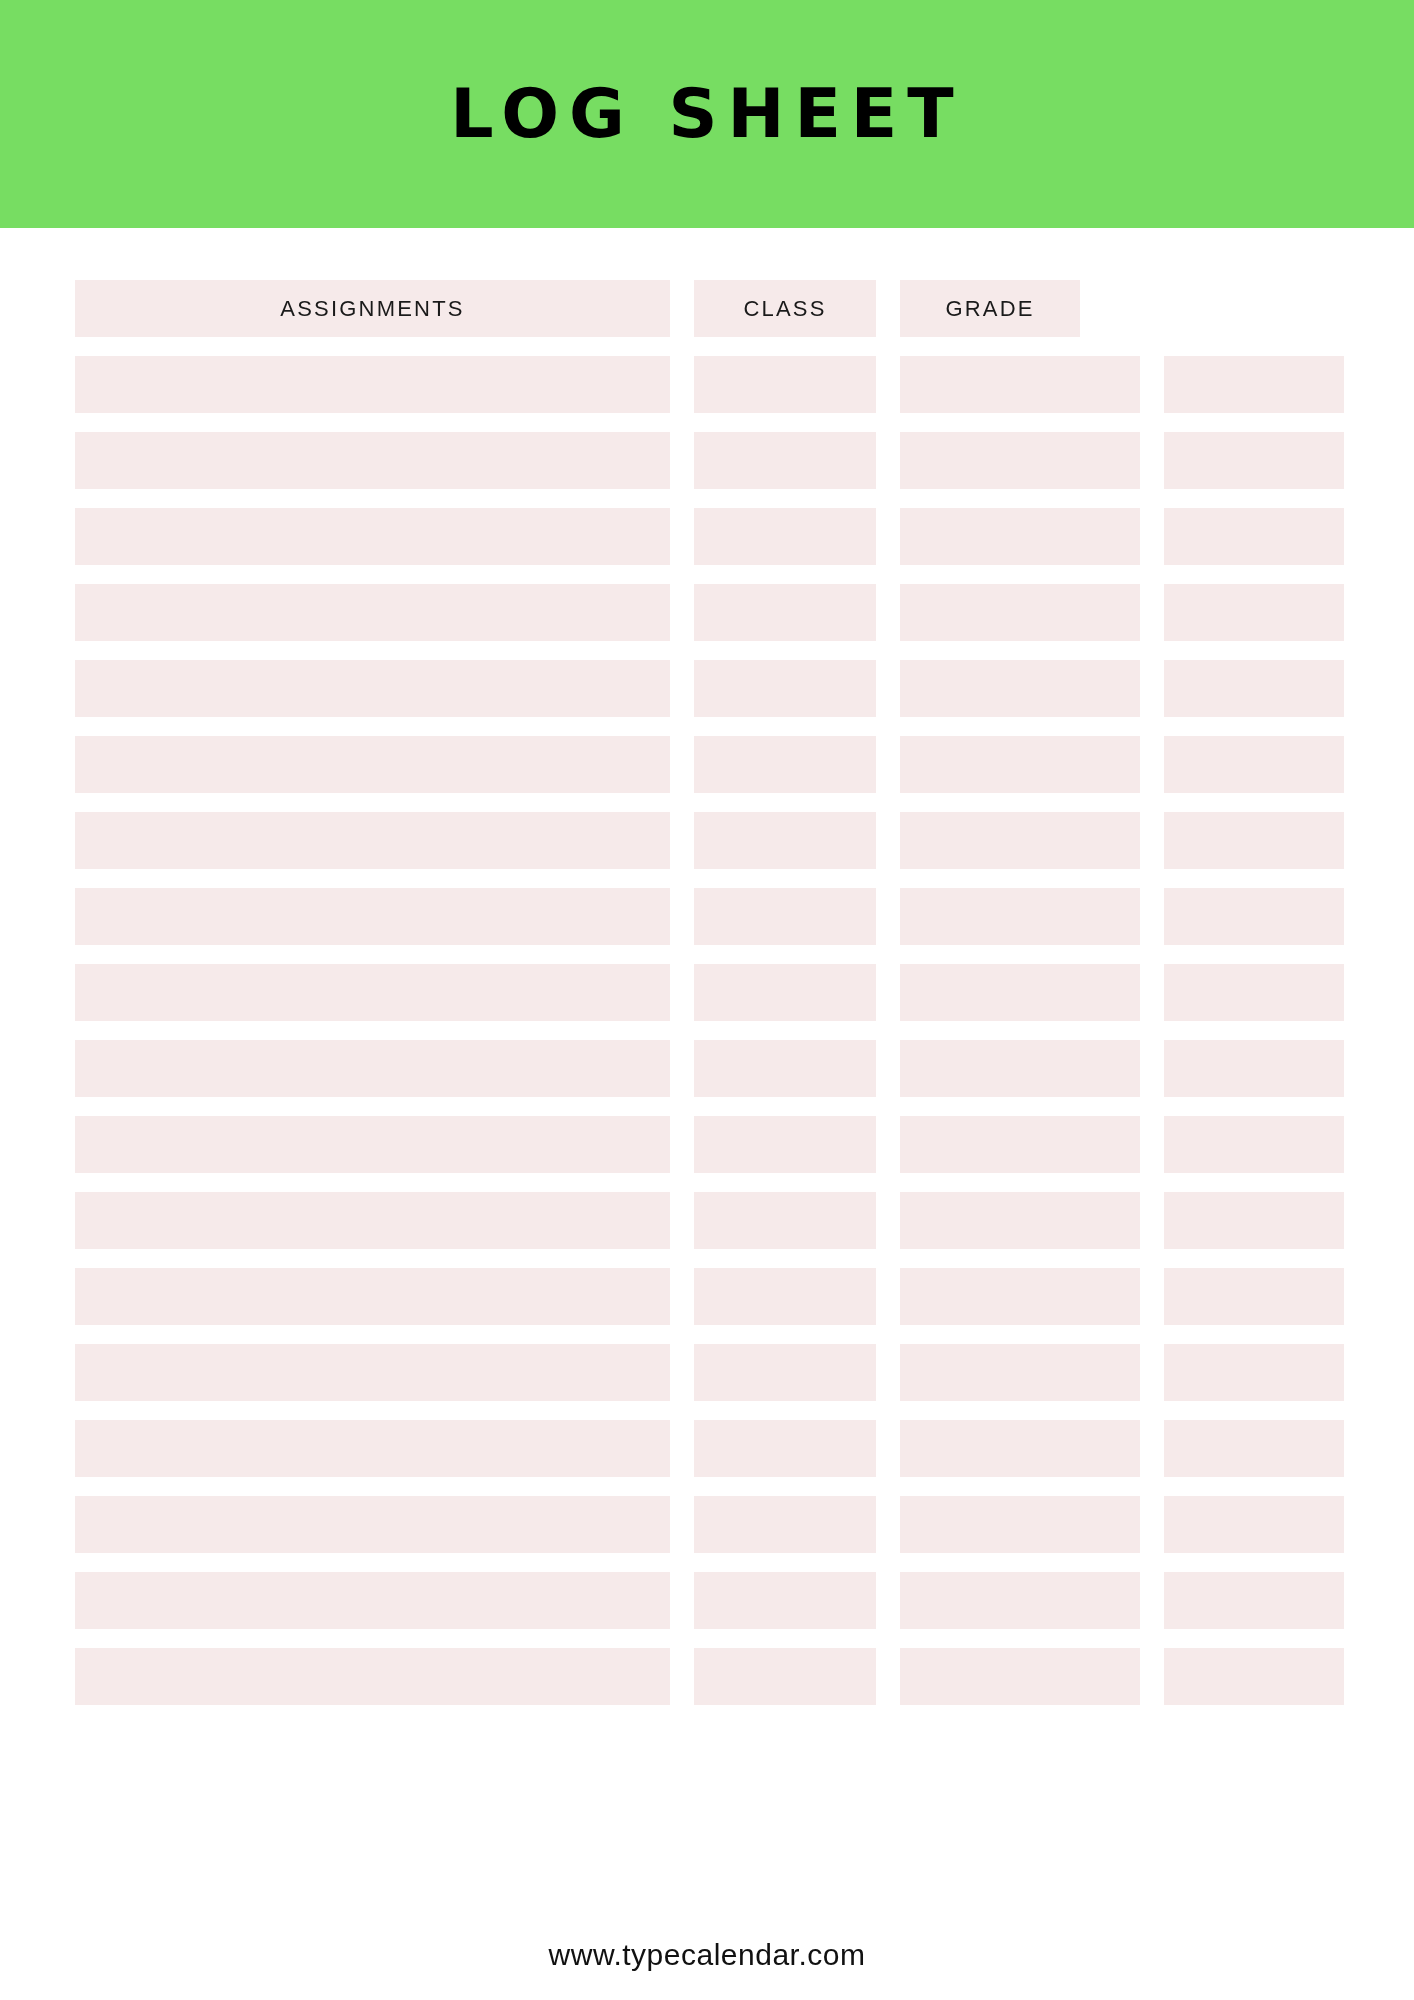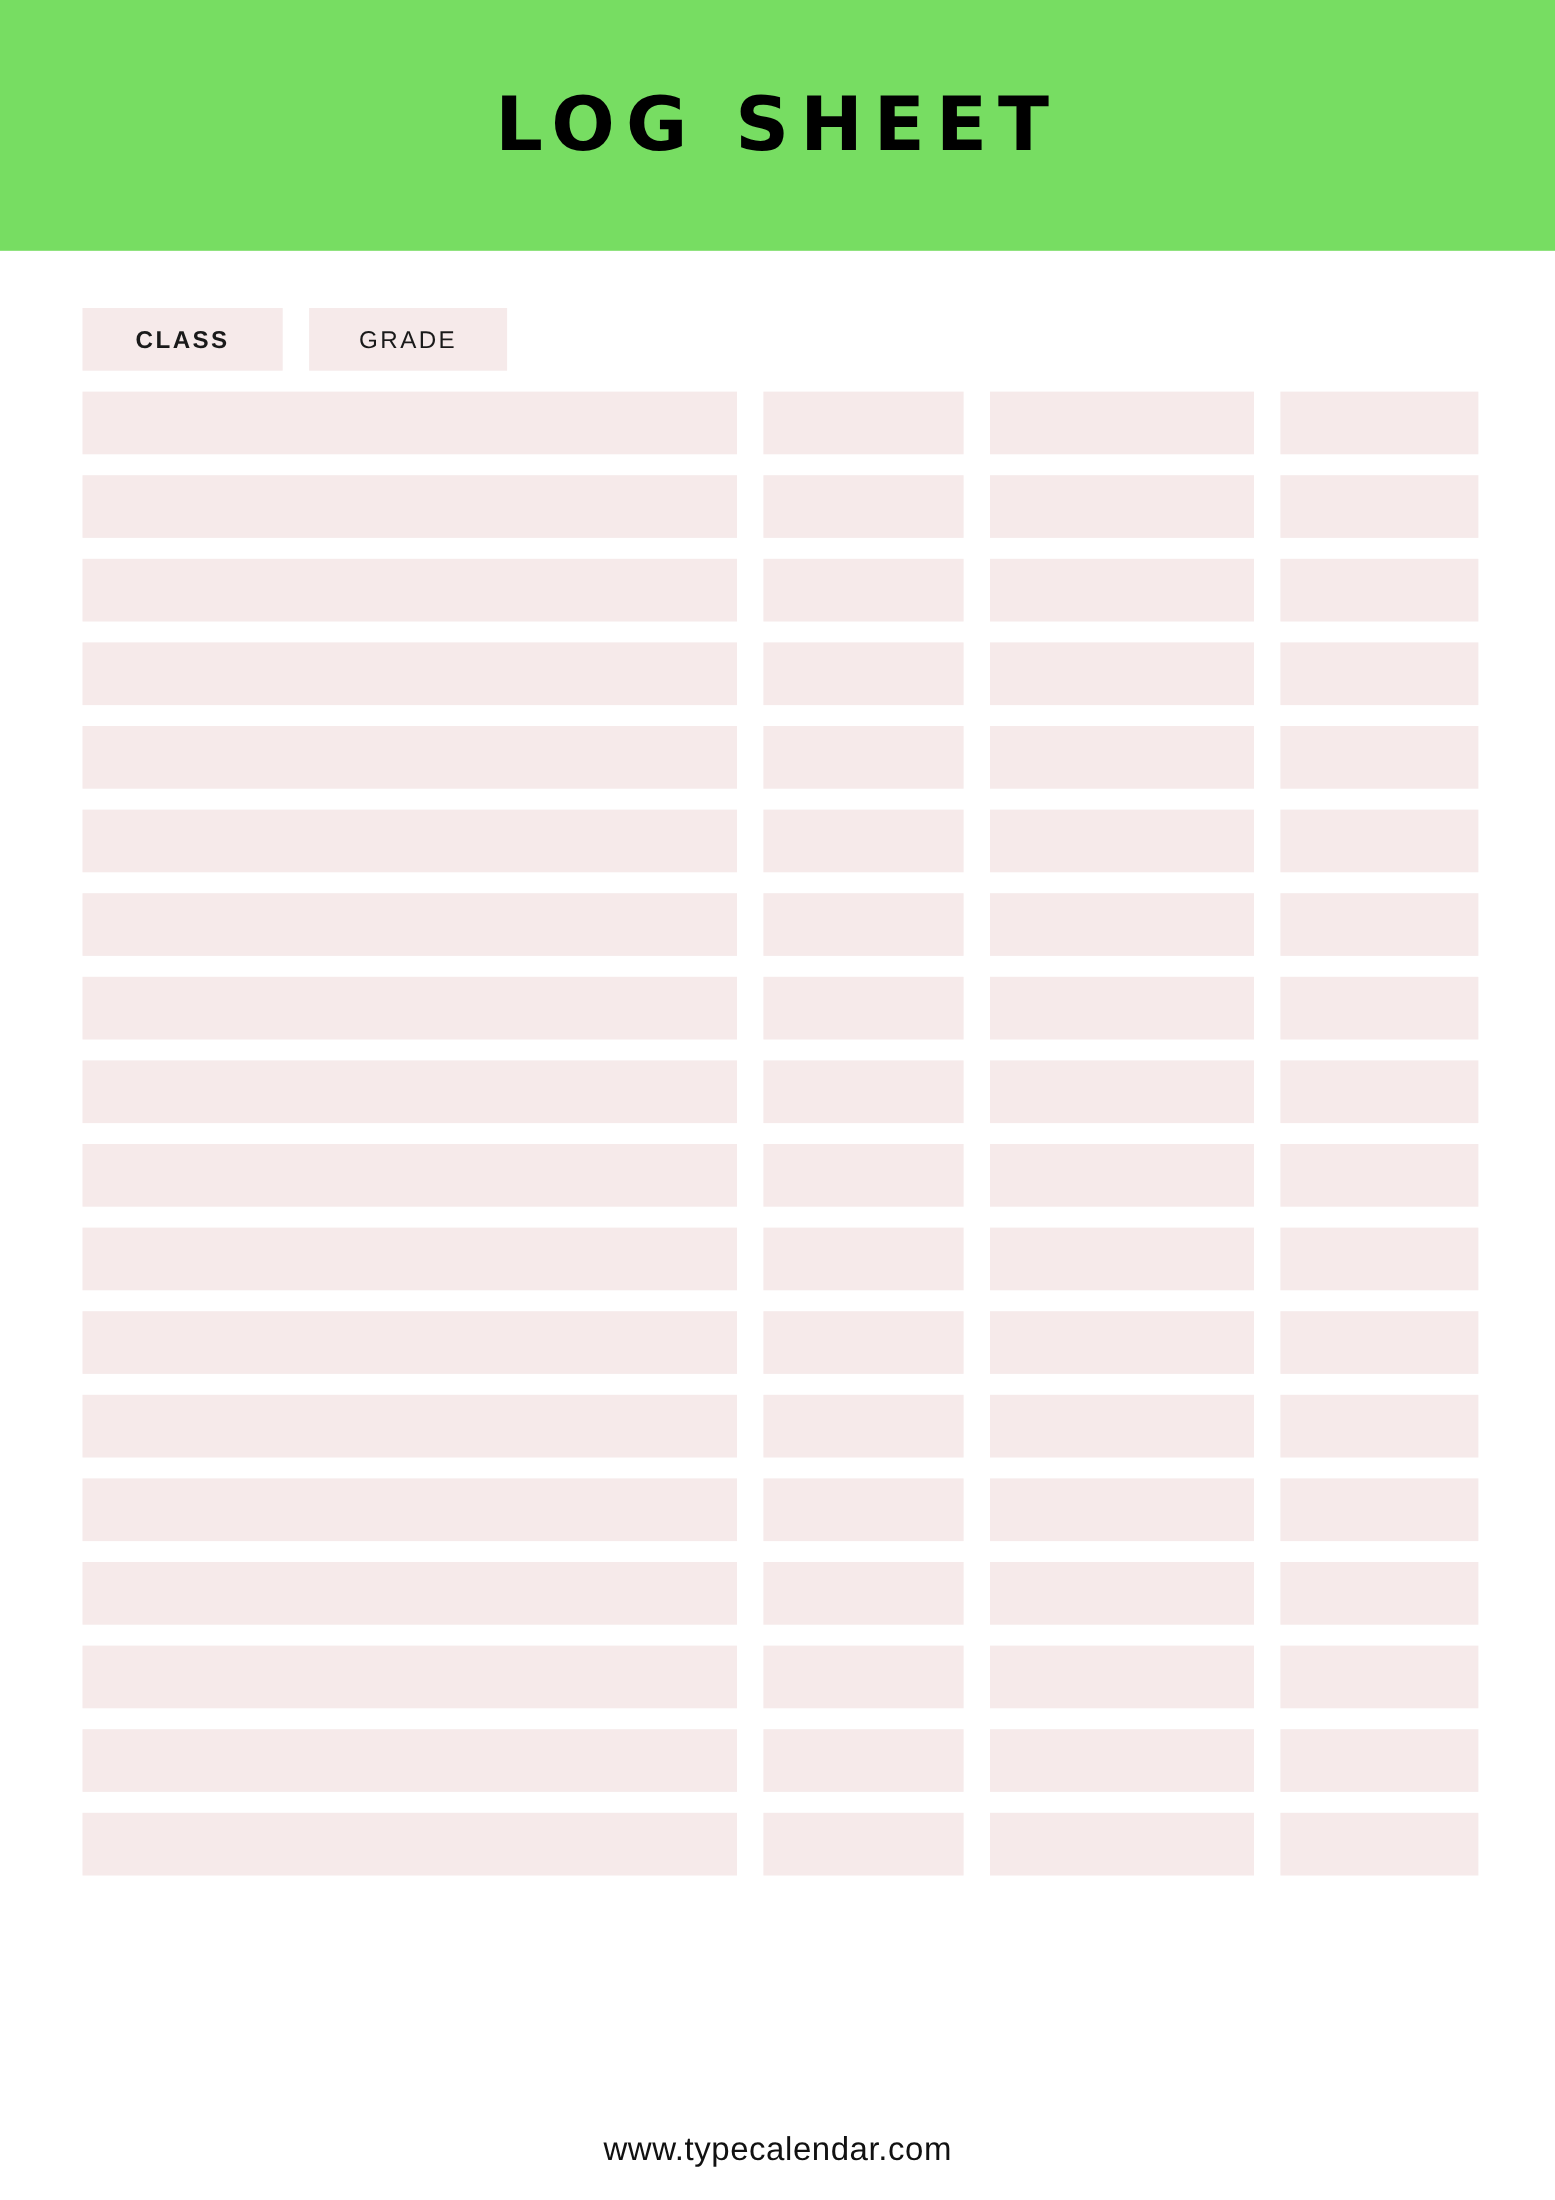--- a/index.html
+++ b/index.html
@@ -63,21 +63,21 @@
   }
   .head-label {
     font-family: "Liberation Sans", sans-serif;
     font-size: 22px;
     letter-spacing: 2.2px;
     color: #1a1a1a;
     text-transform: uppercase;
     white-space: nowrap;
   }
   .c-assignments { flex: 0 0 595px; }
-  .c-class       { flex: 0 0 182px; font-weight: bold; }
+  .c-class       { flex: 0 0 182px; }
   .c-due         { flex: 0 0 240px; }
   .c-grade       { flex: 0 0 180px; }
 
   .footer {
     position: absolute;
     left: 0;
     right: 0;
     bottom: 28px;
     text-align: center;
   }
@@ -94,20 +94,23 @@
 <div class="page">
 
   <div class="header-band">
     <div class="header-title">LOG SHEET</div>
   </div>
 
   <div class="sheet">
     <div class="table">
 
       <div class="row head-row">
+        <div class="cell c-assignments">
+          <span class="head-label">ASSIGNMENTS</span>
+        </div>
         <div class="cell c-class">
           <span class="head-label">CLASS</span>
         </div>
         <div class="cell c-grade">
           <span class="head-label">GRADE</span>
         </div>
       </div>
 
       <div id="rows-container">
           <div class="row">

